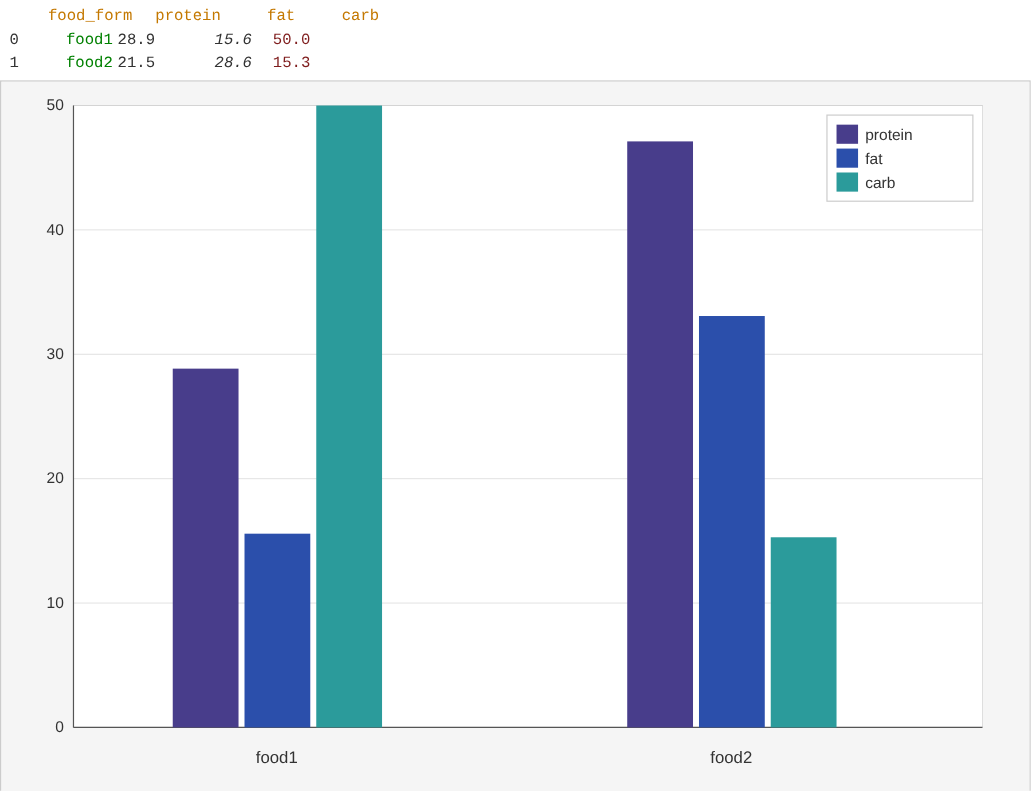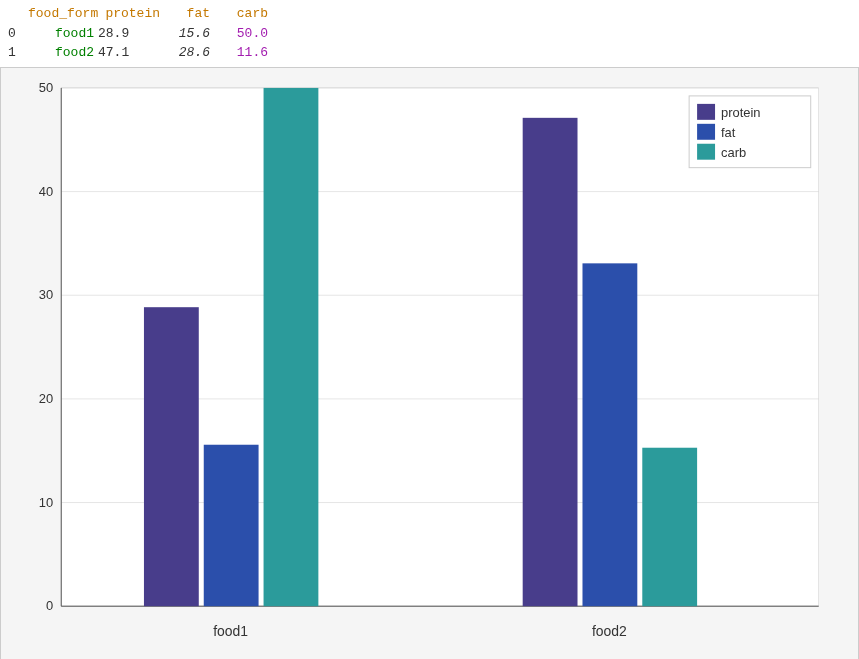--- a/index.html
+++ b/index.html
@@ -12,38 +12,38 @@
     }
 
     .data-table {
       padding: 4px 8px;
       font-size: 13px;
       line-height: 1.5;
     }
 
     .table-header {
       display: flex;
-      gap: 0;
+      gap: 12px;
     }
 
     .table-row-data {
       display: flex;
     }
 
     .col-index { width: 20px; color: #333; }
     .col-food_form { width: 70px; color: #c47800; }
     .col-protein { width: 70px; color: #c47800; text-align: right; padding-right: 8px; }
     .col-fat { width: 50px; color: #c47800; text-align: right; padding-right: 8px; }
     .col-carb { width: 50px; color: #c47800; text-align: right; }
 
     .col-index-val { width: 20px; color: #333; }
     .col-food_form-val { width: 70px; color: #008000; text-align: right; padding-right: 4px; }
     .col-protein-val { width: 70px; color: #333; padding-right: 8px; }
     .col-fat-val { width: 50px; color: #333; text-align: right; padding-right: 8px; font-style: italic; }
-    .col-carb-val { width: 50px; color: #a21caf; text-align: right; }
+    .col-carb-val { width: 50px; color: #7f1d1d; text-align: center; }
 
     .chart-container {
       position: relative;
       width: 859px;
       height: 600px;
       background: #f5f5f5;
       border: 1px solid #cccccc;
     }
 
     svg.chart {
@@ -65,23 +65,23 @@
   <div class="table-row-data">
     <span class="col-index-val">0</span>
     <span class="col-food_form-val">food1</span>
     <span class="col-protein-val">28.9</span>
     <span class="col-fat-val">15.6</span>
     <span class="col-carb-val">50.0</span>
   </div>
   <div class="table-row-data">
     <span class="col-index-val">1</span>
     <span class="col-food_form-val">food2</span>
-    <span class="col-protein-val">47.1</span>
+    <span class="col-protein-val">21.5</span>
     <span class="col-fat-val">28.6</span>
-    <span class="col-carb-val">11.6</span>
+    <span class="col-carb-val">15.3</span>
   </div>
 </div>
 
 <div class="chart-container">
   <svg class="chart" viewBox="0 0 859 600" xmlns="http://www.w3.org/2000/svg">
 
     <rect x="0" y="0" width="859" height="600" fill="#f5f5f5"></rect>
 
     <rect x="60" y="20" width="760" height="520" fill="white" stroke="#cccccc" stroke-width="0.5"></rect>
 

